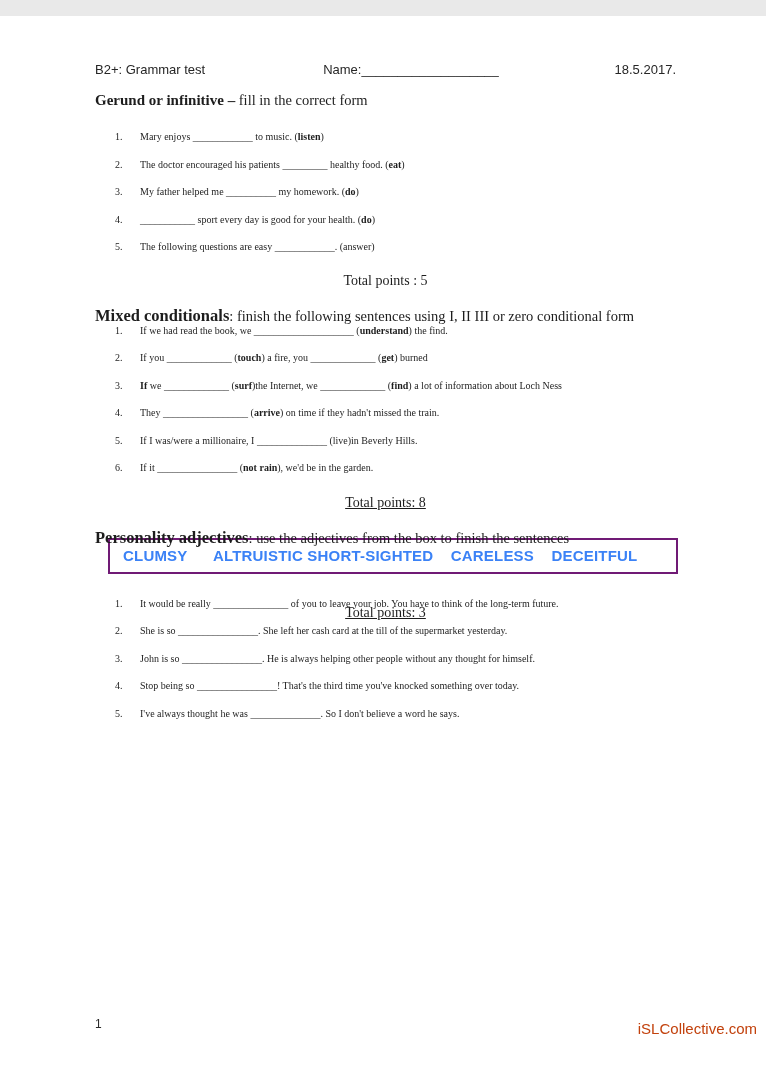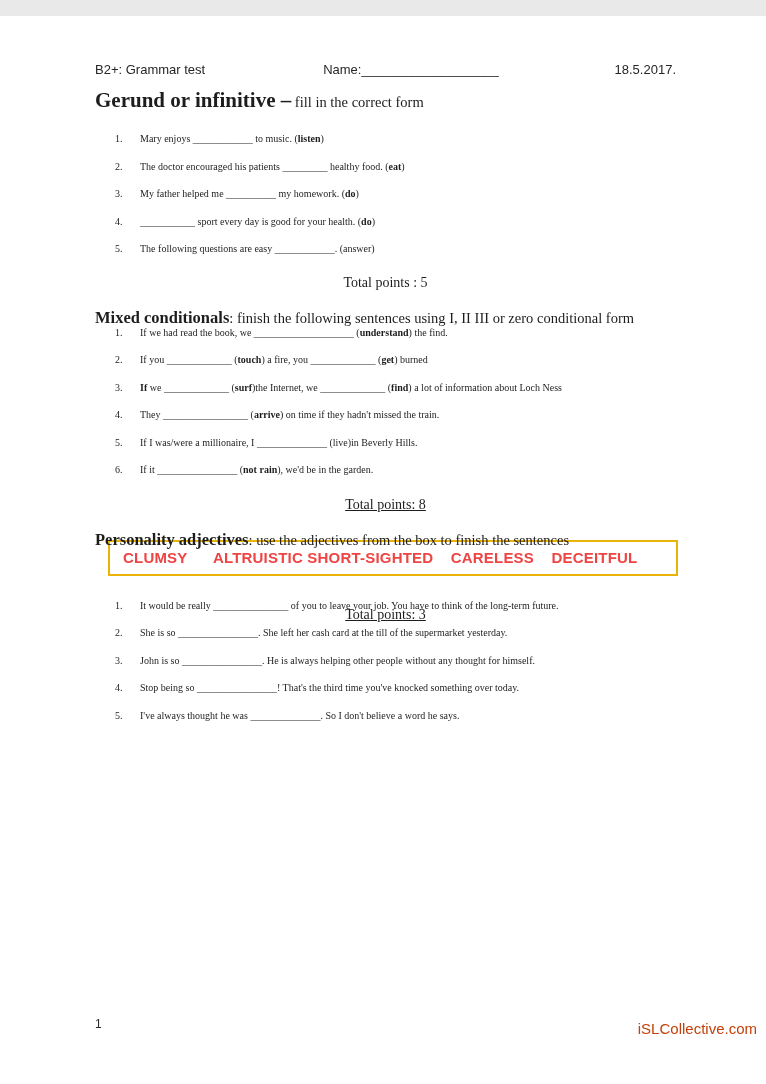--- a/index.html
+++ b/index.html
@@ -15,21 +15,21 @@
   .hdr {
     display:flex; align-items:baseline;
     font-family:"Liberation Sans","DejaVu Sans",sans-serif;
     font-size:13px; color:#262626;
   }
   .hdr-name { margin-left:118px; }
   .hdr-date { margin-left:auto; }
 
   
   .sec-title { margin-top:11px; line-height:24px; max-width:562px; }
-  .sec-title .tb { font-weight:bold; font-size:21px; }
+  .sec-title .tb { font-weight:bold; font-size:15px; }
   .sec-title .tr { font-size:14.5px; }
   .sec-title2 { margin-top:15px; line-height:23px; max-width:560px; }
   .sec-title2 .tb { font-weight:bold; font-size:16.5px; }
   .sec-title2 .tr { font-size:14.5px;text-align:right; }
 
   
   ol.items { margin:11px 0 0 20px; list-style:none; counter-reset:it; }
   ol.items li {
     counter-increment:it; font-size:10px; line-height:27.5px;
     padding-left:25px; position:relative; max-width:562px;
@@ -37,25 +37,25 @@
   ol.items li::before {
     content:counter(it) "."; position:absolute; left:0; top:0;
   }
   .b { font-weight:bold; }
 
   .total { text-align:center; font-size:14px; margin-top:12px; }
   .total.t2 { margin-top:13px;text-decoration:underline; }
 
   
   .word-box {
-    margin:9px 0 0 13px; width:570px; border:2px solid #eab308;
+    margin:9px 0 0 13px; width:570px; border:2px solid #701a75;
     padding:7px 0 8px 13px;
     font-family:"Liberation Sans","DejaVu Sans",sans-serif;
     font-weight:bold; font-size:15px; letter-spacing:0.2px;
-    white-space:pre; color:#ef4444;
+    white-space:pre; color:#3b82f6;
   }
 
   .gap-s1 { height:2px; }
   .gap-s2 { height:3px; }
   .gap-s3 { height:2px; }
 
   .page-num {
     position:absolute; left:95px; top:1001px;
     font-family:"Liberation Sans","DejaVu Sans",sans-serif;
     font-size:12px; color:#2a2a2a;

